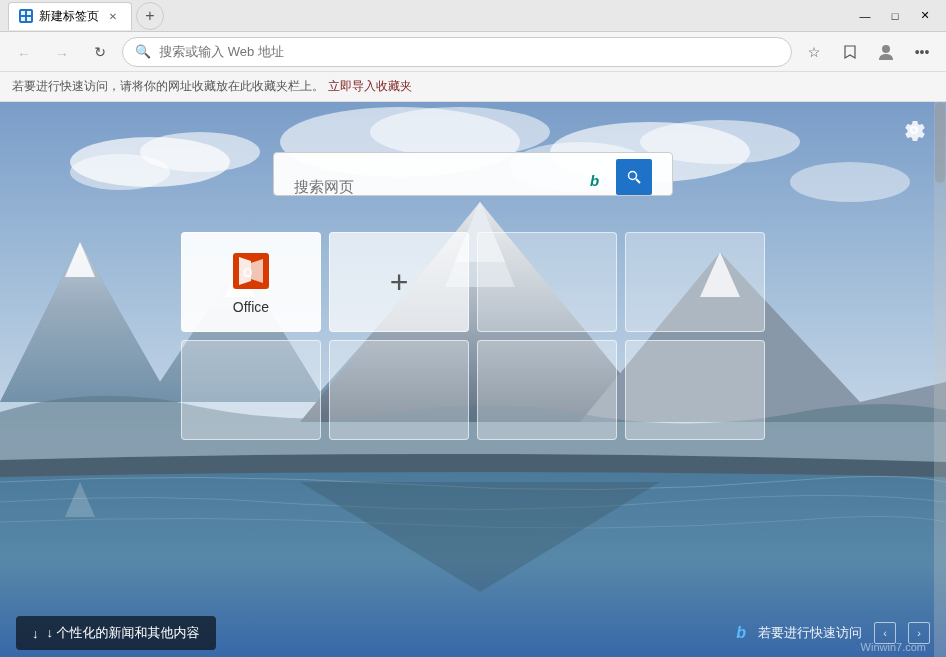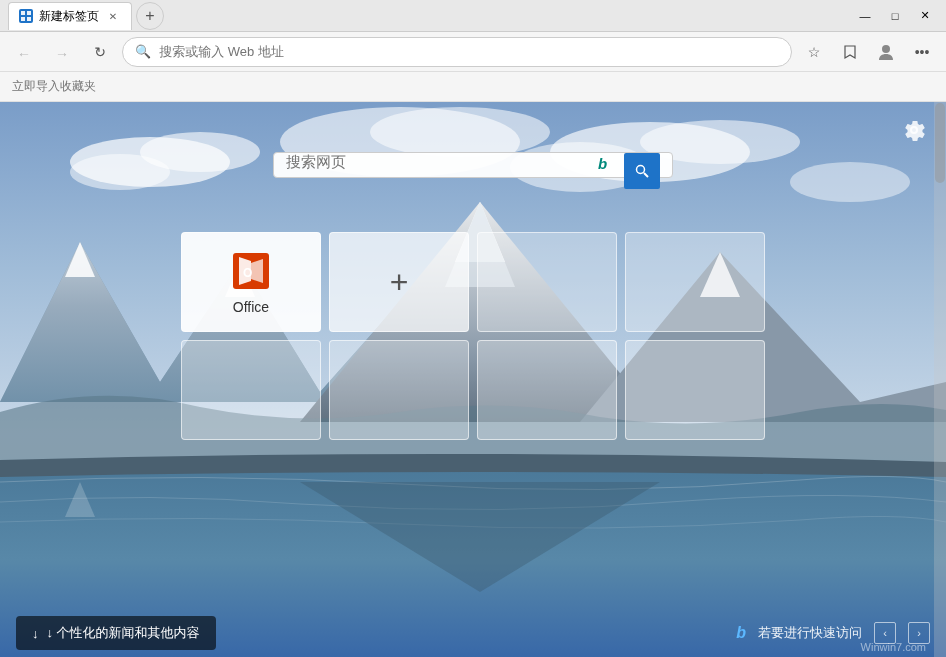--- a/index.html
+++ b/index.html
@@ -145,21 +145,21 @@
       background: #f5f5f5;
       display: flex;
       align-items: center;
       padding: 0 12px;
       font-size: 12px;
       color: #555;
       border-bottom: 1px solid #e0e0e0;
       gap: 4px;
     }
     .import-link {
-      color: #737373;
+      color: #7f1d1d;
       text-decoration: none;
       cursor: pointer;
     }
 
     
     .main-content {
       position: relative;
       width: 100%;
       height: calc(657px - 32px - 40px - 30px);
       overflow: hidden;
@@ -214,26 +214,26 @@
     
     .search-container {
       position: absolute;
       top: 50px;
       left: 50%;
       transform: translateX(-50%);
       width: 400px;
     }
     .search-box {
       display: flex;
-      align-items: flex-start;
+      align-items: flex-end;
       background: rgba(255,255,255,0.95);
       border: 1px solid #ccc;
       border-radius: 4px;
-      height: 26px;
-      padding: 0 12px;
+      height: 44px;
+      padding: 0 20px;
       gap: 8px;
     }
     .search-input {
       flex: 1;
       border: none;
       outline: none;
       font-size: 15px;
       color: #333;
       background: transparent;
     }
@@ -417,20 +417,21 @@
       <svg width="18" height="18" viewBox="0 0 18 18">
         <circle cx="9" cy="6" r="4" fill="#888"></circle>
         <path d="M2 17c0-4 3-6 7-6s7 2 7 6" fill="#888"></path>
       </svg>
     </button>
     <button class="nav-btn">•••</button>
   </div>
 </div>
 
 <div class="bookmarks-bar">
+  <span>若要进行快速访问，请将你的网址收藏放在此收藏夹栏上。</span>
   <a class="import-link">立即导入收藏夹</a>
 </div>
 
 <div class="main-content">
 
   <div class="bg-landscape">
     <svg class="mountain-bg" viewBox="0 0 946 555" xmlns="http://www.w3.org/2000/svg" preserveAspectRatio="xMidYMid slice">
 
       <defs>
         <linearGradient id="skyGrad" x1="0" y1="0" x2="0" y2="1">

